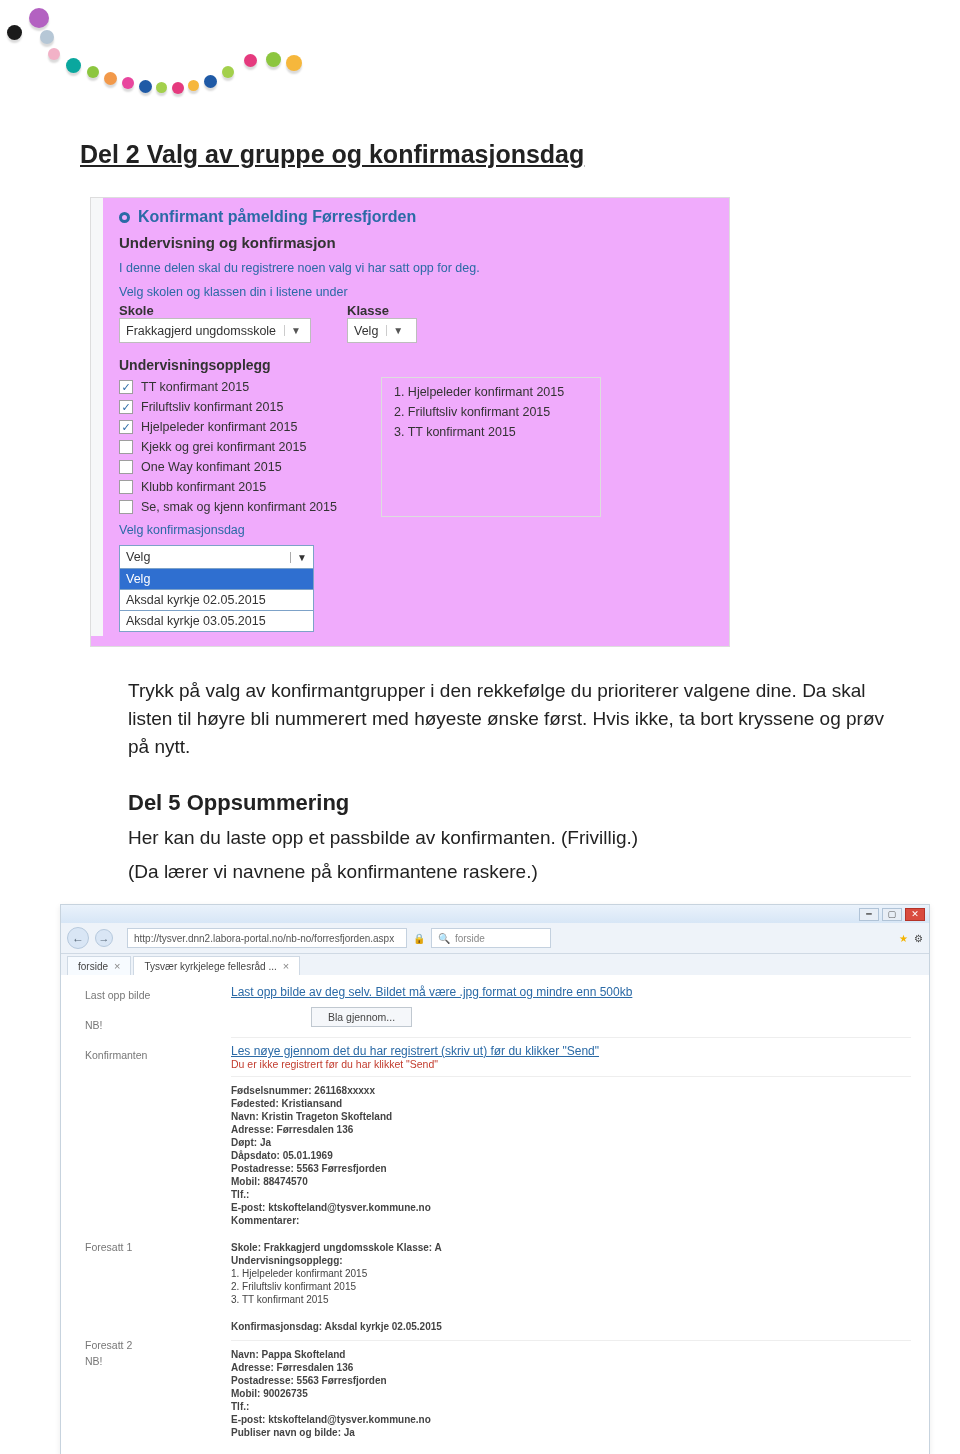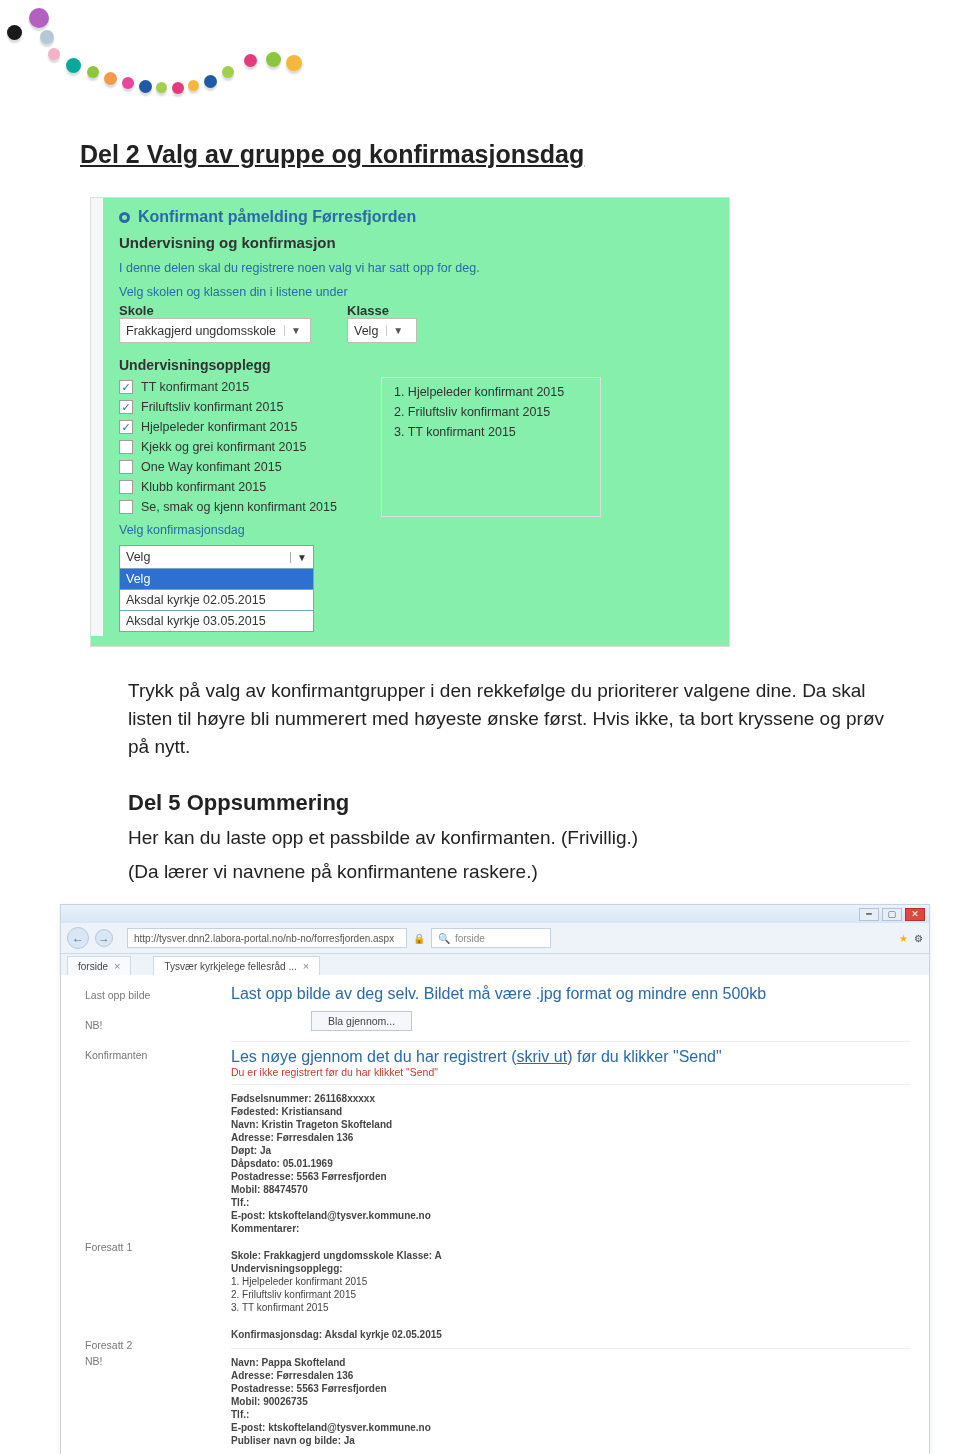--- a/index.html
+++ b/index.html
@@ -11,21 +11,21 @@
     width: 960px;
   }
   
   .dots { position: relative; height: 120px; }
   .dot { position: absolute; border-radius: 50%; box-shadow: 0 3px 2px rgba(0,0,0,0.15); }
   .page { padding: 0 70px 40px 80px; }
   h2.section { font-size: 25px; font-weight: bold; margin: 20px 0 28px 0; text-decoration: underline; }
   
   .panel1 {
     border: 1px solid #ddd;
-    background: #86efac;
+    background: #f0abfc;
     width: 640px;
     margin-left: 10px;
     padding-bottom: 10px;
   }
   .side-gray { background: #f6f7f8; width: 12px; }
   .panel1-inner { display:flex; }
   .panel1-body { flex:1; padding: 10px 14px 4px 16px; font-size: 12.5px; color:#333; }
   .bullet-title { display:flex; align-items:center; gap:8px; color:#2b6aa6; font-weight:bold; font-size:16px; }
   .bullet-title .circ { width:11px; height:11px; border-radius:50%; border:3px solid #2b6aa6; display:inline-block; }
   .subhead { font-weight:bold; color:#333; font-size:15px; margin:8px 0 10px; }
@@ -69,27 +69,27 @@
   .br-addr {
     display:flex; align-items:center; gap:6px;
     background:#eef3f9; padding:4px 6px;
     border-bottom:1px solid #cfd9e4;
   }
   .navcirc { width:22px; height:22px; border-radius:50%; background:#d9e6f5; border:1px solid #b6c9dd; display:inline-flex;align-items:center;justify-content:center; color:#567; font-size:12px;}
   .addr-input { flex:0 0 280px; border:1px solid #c4d1df; background:#fff; height:20px; display:flex; align-items:center; padding:0 6px; color:#555; font-size:10px;margin-left:8px;}
   .search-input { flex:0 0 120px; border:1px solid #c4d1df; background:#fff; height:20px; display:flex; align-items:center; padding:0 6px; color:#888; font-size:10px;}
   .tabs { display:flex; gap:2px; padding:2px 6px 0 6px; background:#eef3f9; }
   .tab { border:1px solid #cfd9e4; border-bottom:0; background:#f7fbff; padding:3px 10px; font-size:10px; display:flex; align-items:center; gap:6px; color:#444;}
-  .tab.active { background:#fff;margin-left:20px; }
+  .tab.active { background:#fff; }
   .tab .x { color:#888; font-size:11px; }
   .br-body { display:flex; }
   .br-left { width:160px; background:#fff; padding:14px 10px 10px 24px; }
   .br-left .lbl { color:#777; font-size:10.5px; margin-bottom:18px; }
   .br-main { flex:1; padding:10px 18px 14px 10px; }
-  .ins { color:#2b6aa6; font-size:16px; }
+  .ins { color:#2b6aa6; font-size:12px;text-decoration:underline; }
   .red { color:#c23c2e; font-size:10.5px; }
   .btn-gray { border:1px solid #c0c8d0; background:#f5f7fa; padding:3px 16px; font-size:10.5px; display:inline-block; }
   .kv { margin:2px 0; }
   .kv b { font-weight:bold; }
   .sec-gap { height:12px; }
 </style>
 </head>
 <body>
 
 <div class="dots" id="dots-zone">

